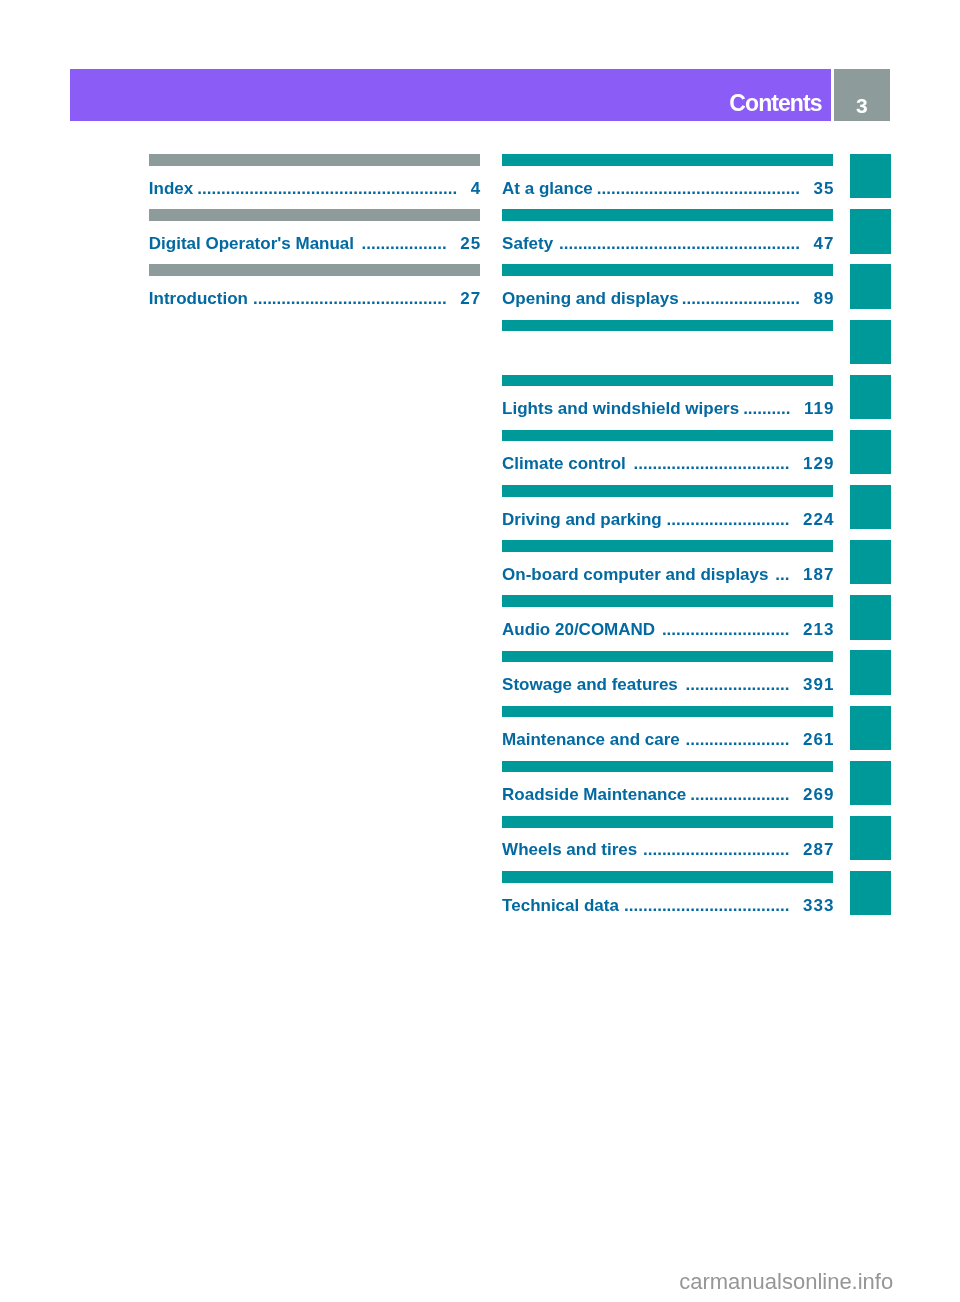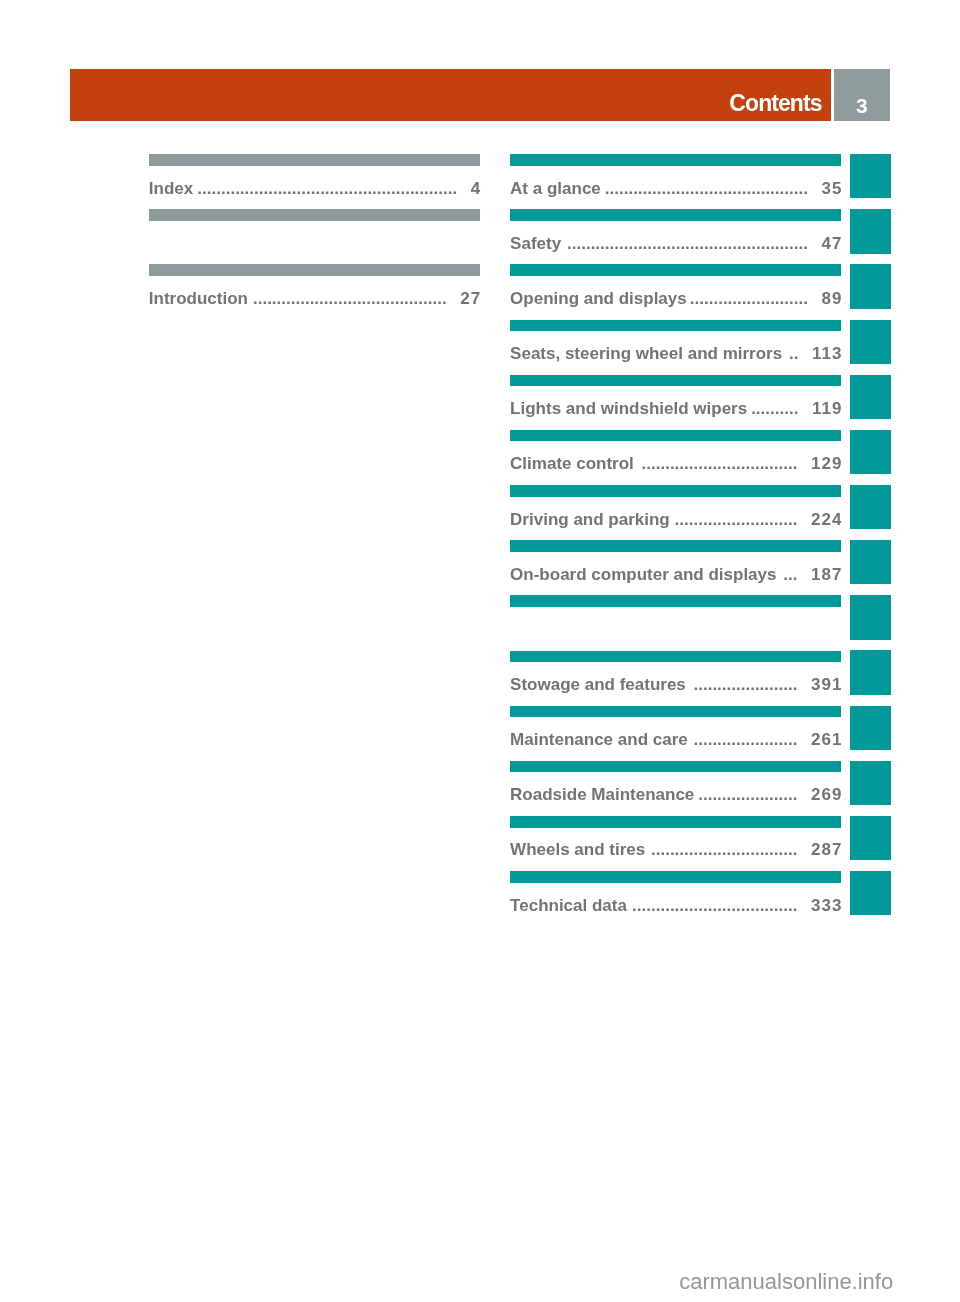--- a/index.html
+++ b/index.html
@@ -4,37 +4,37 @@
 <title>Contents</title>
 <style>
   html,body{margin:0;padding:0;}
   body{width:960px;height:1302px;background:#ffffff;
        font-family:"Liberation Sans",sans-serif;
        -webkit-font-smoothing:antialiased;}
   .page{position:relative;width:960px;height:1302px;overflow:hidden;background:#ffffff;}
 
   
   .hdr{position:absolute;left:70px;top:69.4px;width:820px;height:51.3px;}
-  .hdr-main{position:absolute;left:0;top:0;width:761.4px;height:51.3px;background:#c2410c;}
+  .hdr-main{position:absolute;left:0;top:0;width:761.4px;height:51.3px;background:#8b5cf6;}
   .hdr-title{position:absolute;right:9.8px;bottom:5.9px;color:#ffffff;font-size:23px;
              font-weight:bold;letter-spacing:-0.93px;line-height:1;white-space:nowrap;}
   .hdr-page{position:absolute;left:763.6px;top:0;width:56.4px;height:51.3px;background:#8d9c9b;}
   .hdr-pagenum{position:absolute;left:0;right:0;bottom:5.2px;text-align:center;color:#ffffff;
                font-size:21px;font-weight:bold;line-height:1;}
 
   
   .col{position:absolute;top:154.1px;width:331.4px;}
   .col-left{left:148.8px;}
-  .col-right{left:502.1px;margin-left:8px;}
+  .col-right{left:502.1px;}
   .row{position:relative;height:55.16px;}
   .bar{position:absolute;left:0;top:0;width:331.4px;height:11.6px;}
   .bar-gray{background:#8d9c9b;}
   .bar-teal{background:#009999;}
   .entry{position:absolute;left:0;top:25.5px;width:331.4px;display:flex;align-items:flex-start;
-         font-size:17px;font-weight:bold;color:#737373;line-height:1;}
+         font-size:17px;font-weight:bold;color:#0369a1;line-height:1;}
   .ttl{flex:0 0 auto;white-space:nowrap;}
   .dots{flex:1 1 auto;overflow:hidden;white-space:nowrap;text-align:right;direction:rtl;
         margin-left:3.2px;margin-right:13.6px;}
   .num{flex:0 0 auto;white-space:nowrap;text-align:right;font-variant-numeric:tabular-nums;
        letter-spacing:1.05px;margin-right:-1.05px;}
 
   
   .tabs{position:absolute;left:849.5px;top:154.1px;}
   .tab{width:41.1px;height:44.3px;margin-bottom:10.85px;background:#009999;}
 
@@ -60,20 +60,25 @@
       <div class="row">
         <div class="bar bar-gray" style="background: rgb(141, 156, 155);"></div>
         <div class="entry">
           <span class="ttl">Index</span>
           <span class="dots">.......................................................</span>
           <span class="num">4</span>
         </div>
       </div>
       <div class="row">
         <div class="bar bar-gray" style="background: rgb(141, 156, 155);"></div>
+        <div class="entry">
+          <span class="ttl">Digital Operator's Manual</span>
+          <span class="dots">..................</span>
+          <span class="num">25</span>
+        </div>
       </div>
       <div class="row">
         <div class="bar bar-gray" style="background: rgb(141, 156, 155);"></div>
         <div class="entry">
           <span class="ttl">Introduction</span>
           <span class="dots">.........................................</span>
           <span class="num">27</span>
         </div>
       </div>
   </div>
@@ -98,25 +103,20 @@
       <div class="row">
         <div class="bar bar-teal" style="background: rgb(0, 153, 153);"></div>
         <div class="entry">
           <span class="ttl">Opening and displays</span>
           <span class="dots">..........................</span>
           <span class="num">89</span>
         </div>
       </div>
       <div class="row">
         <div class="bar bar-teal" style="background: rgb(0, 153, 153);"></div>
-        <div class="entry">
-          <span class="ttl">Seats, steering wheel and mirrors</span>
-          <span class="dots">..</span>
-          <span class="num">113</span>
-        </div>
       </div>
       <div class="row">
         <div class="bar bar-teal" style="background: rgb(0, 153, 153);"></div>
         <div class="entry">
           <span class="ttl">Lights and windshield wipers</span>
           <span class="dots">..........</span>
           <span class="num">119</span>
         </div>
       </div>
       <div class="row">
@@ -138,20 +138,25 @@
       <div class="row">
         <div class="bar bar-teal" style="background: rgb(0, 153, 153);"></div>
         <div class="entry">
           <span class="ttl">On-board computer and displays</span>
           <span class="dots">...</span>
           <span class="num">187</span>
         </div>
       </div>
       <div class="row">
         <div class="bar bar-teal" style="background: rgb(0, 153, 153);"></div>
+        <div class="entry">
+          <span class="ttl">Audio 20/COMAND</span>
+          <span class="dots">...........................</span>
+          <span class="num">213</span>
+        </div>
       </div>
       <div class="row">
         <div class="bar bar-teal" style="background: rgb(0, 153, 153);"></div>
         <div class="entry">
           <span class="ttl">Stowage and features</span>
           <span class="dots">......................</span>
           <span class="num">391</span>
         </div>
       </div>
       <div class="row">

